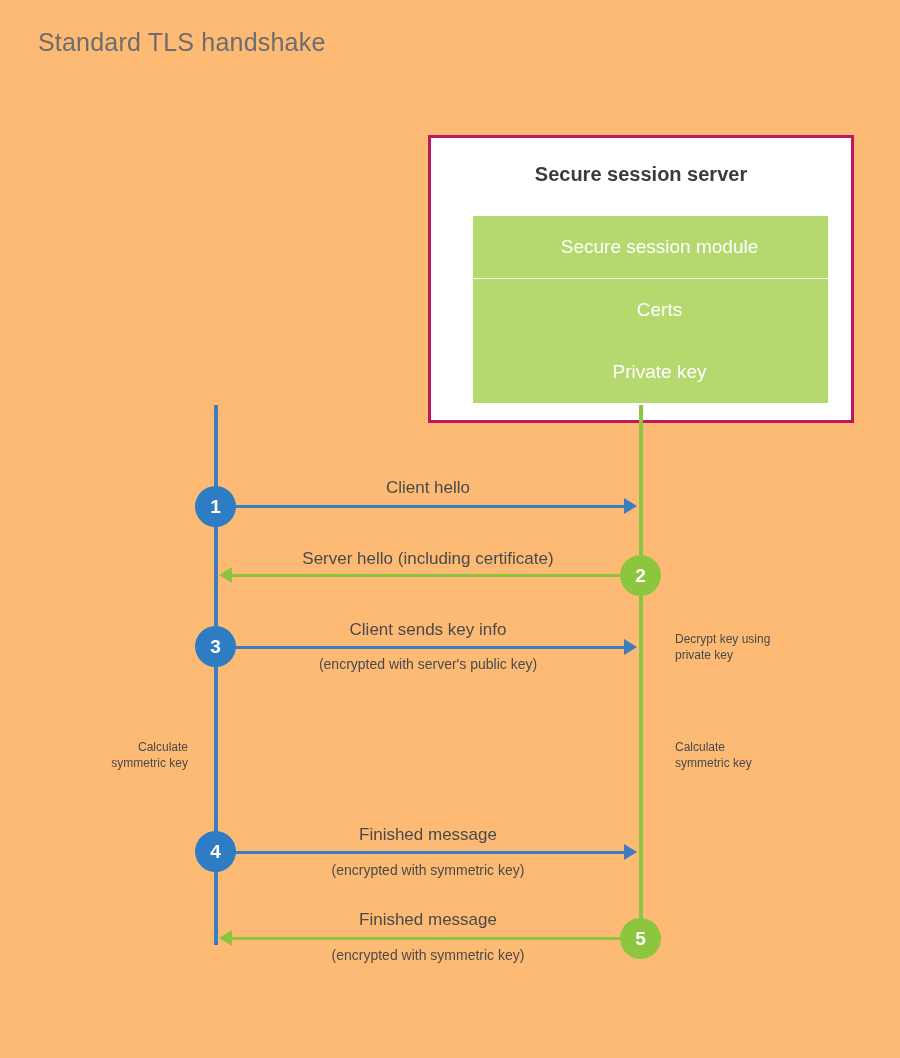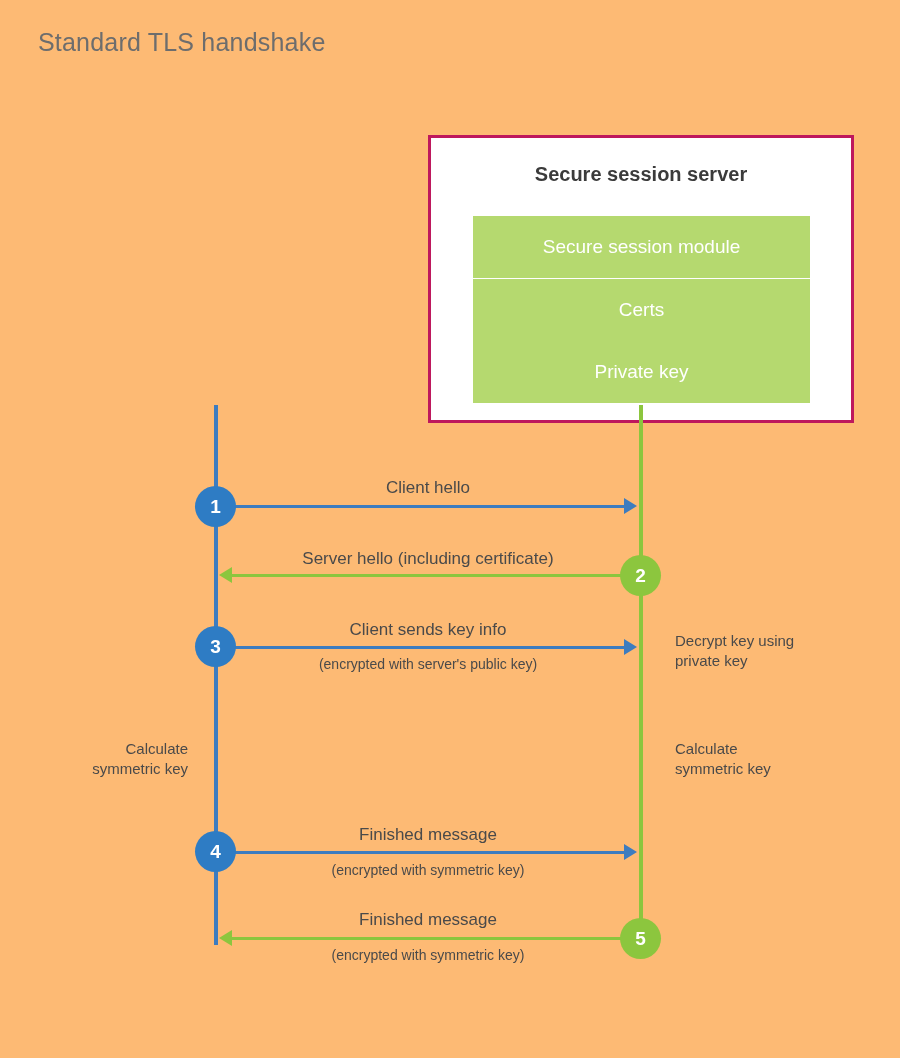--- a/index.html
+++ b/index.html
@@ -79,20 +79,21 @@
     top: 78px;
     width: 277px;
     height: 177px;
     background: #5b9bd5;
   }
   .inner-block.server-bar {
     left: 42px;
     width: 337px;
     height: 62px;
     background: #b5d96f;
+    padding-left: 18px;
   }
   .sb1 { top: 78px; }
   .sb2 { top: 141px; }
   .sb3 { top: 203px; }
 
   
   .lifeline {
     position: absolute;
     width: 4px;
   }
@@ -157,21 +158,21 @@
   }
   .msg-sublabel {
     position: absolute;
     text-align: center;
     font-size: 14px;
     color: #4a4a4a;
     white-space: nowrap;
   }
   .side-note {
     position: absolute;
-    font-size: 15px;
+    font-size: 12px;
     color: #4a4a4a;
     line-height: 1.35;
   }
   .side-note.right-align { text-align: right; }
   .side-note.left-align { text-align: left; }
 </style>
 </head>
 <body>
 
 <div id="page">

